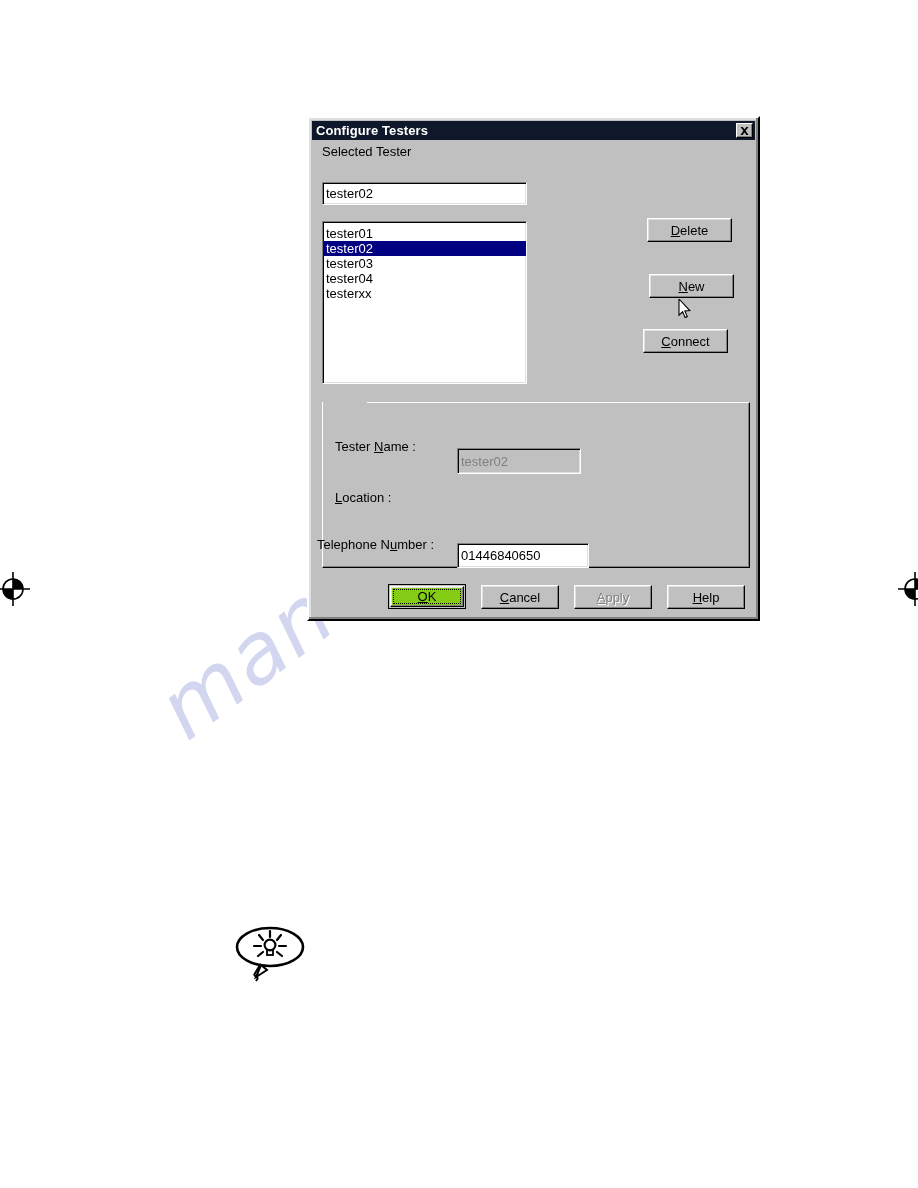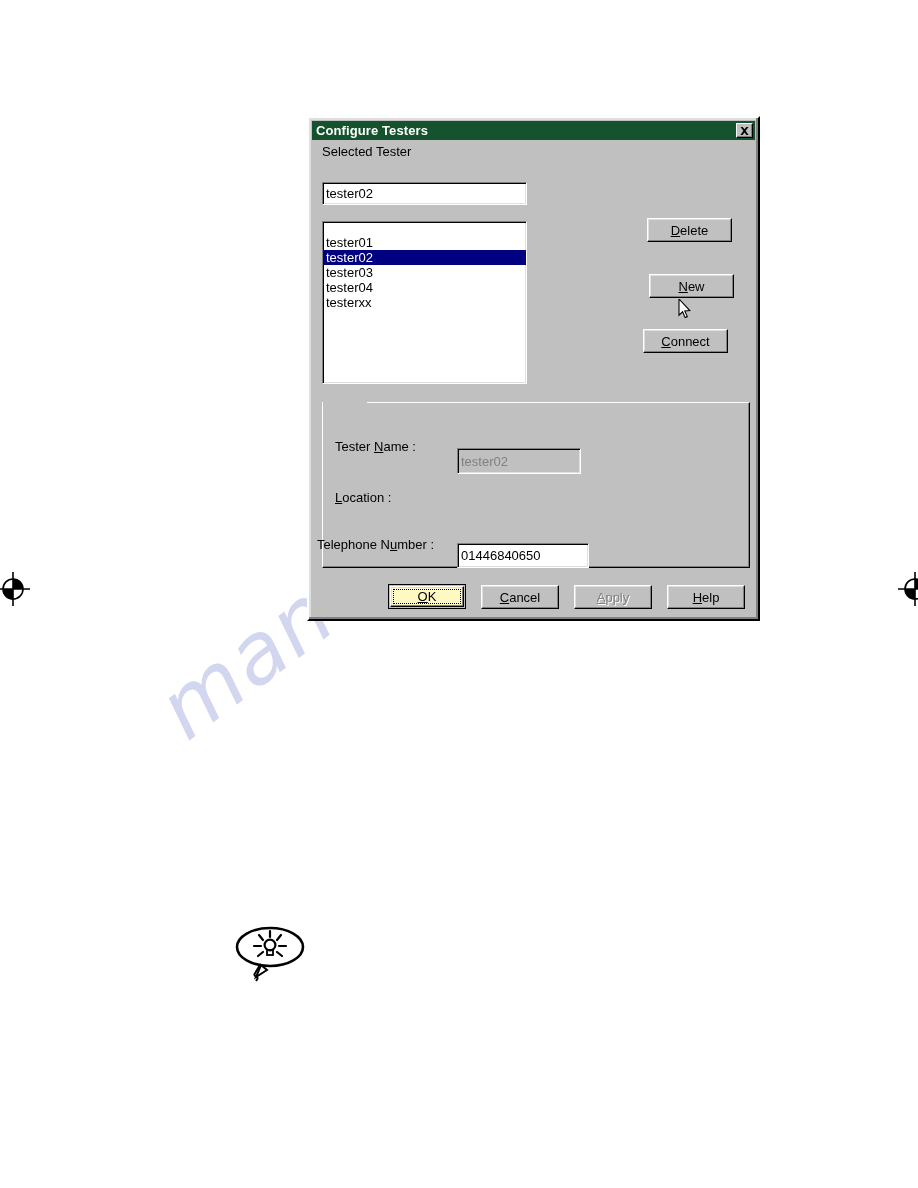--- a/index.html
+++ b/index.html
@@ -74,21 +74,21 @@
     box-sizing: border-box;
     box-shadow: inset -2px -2px 0 #808080, inset 2px 2px 0 #dfdfdf;
   }
 
   .titlebar {
     position: absolute;
     left: 3px;
     top: 3px;
     right: 3px;
     height: 19px;
-    background: #14532d;
+    background: #0f172a;
     display: flex;
     align-items: center;
     padding: 0 2px 0 4px;
     box-sizing: border-box;
   }
   .titlebar-text {
     color: #ffffff;
     font-size: 13px;
     font-weight: bold;
     font-family: "Liberation Sans", sans-serif;
@@ -152,21 +152,21 @@
   }
 
   
   .listbox {
     position: absolute;
     left: 320px;
     top: 199px;
     width: 205px;
     height: 163px;
     overflow: hidden;
-    padding: 13px 0 0 0;
+    padding: 4px 0 0 0;
   }
   .listbox-inner { position: relative; }
   .list-item {
     height: 15px;
     line-height: 15px;
     font-size: 13px;
     padding-left: 3px;
     color: #000000;
     white-space: nowrap;
     font-family: "Liberation Sans", sans-serif;
@@ -198,21 +198,21 @@
   }
   .btn.disabled { color: #808080; text-shadow: 1px 1px 0 #ffffff; }
   .btn.default-outline {
     border: 1px solid #000000;
     box-shadow: none;
     padding: 1px;
   }
   .btn.default-outline .inner {
     width: 100%;
     height: 100%;
-    background: #fef9c3;
+    background: #84cc16;
     border-top: 1px solid #ffffff;
     border-left: 1px solid #ffffff;
     border-right: 1px solid #000000;
     border-bottom: 1px solid #000000;
     box-shadow: inset -1px -1px 0 #808080, inset 1px 1px 0 #dfdfdf;
     box-sizing: border-box;
     display: flex;
     align-items: center;
     justify-content: center;
     position: relative;

